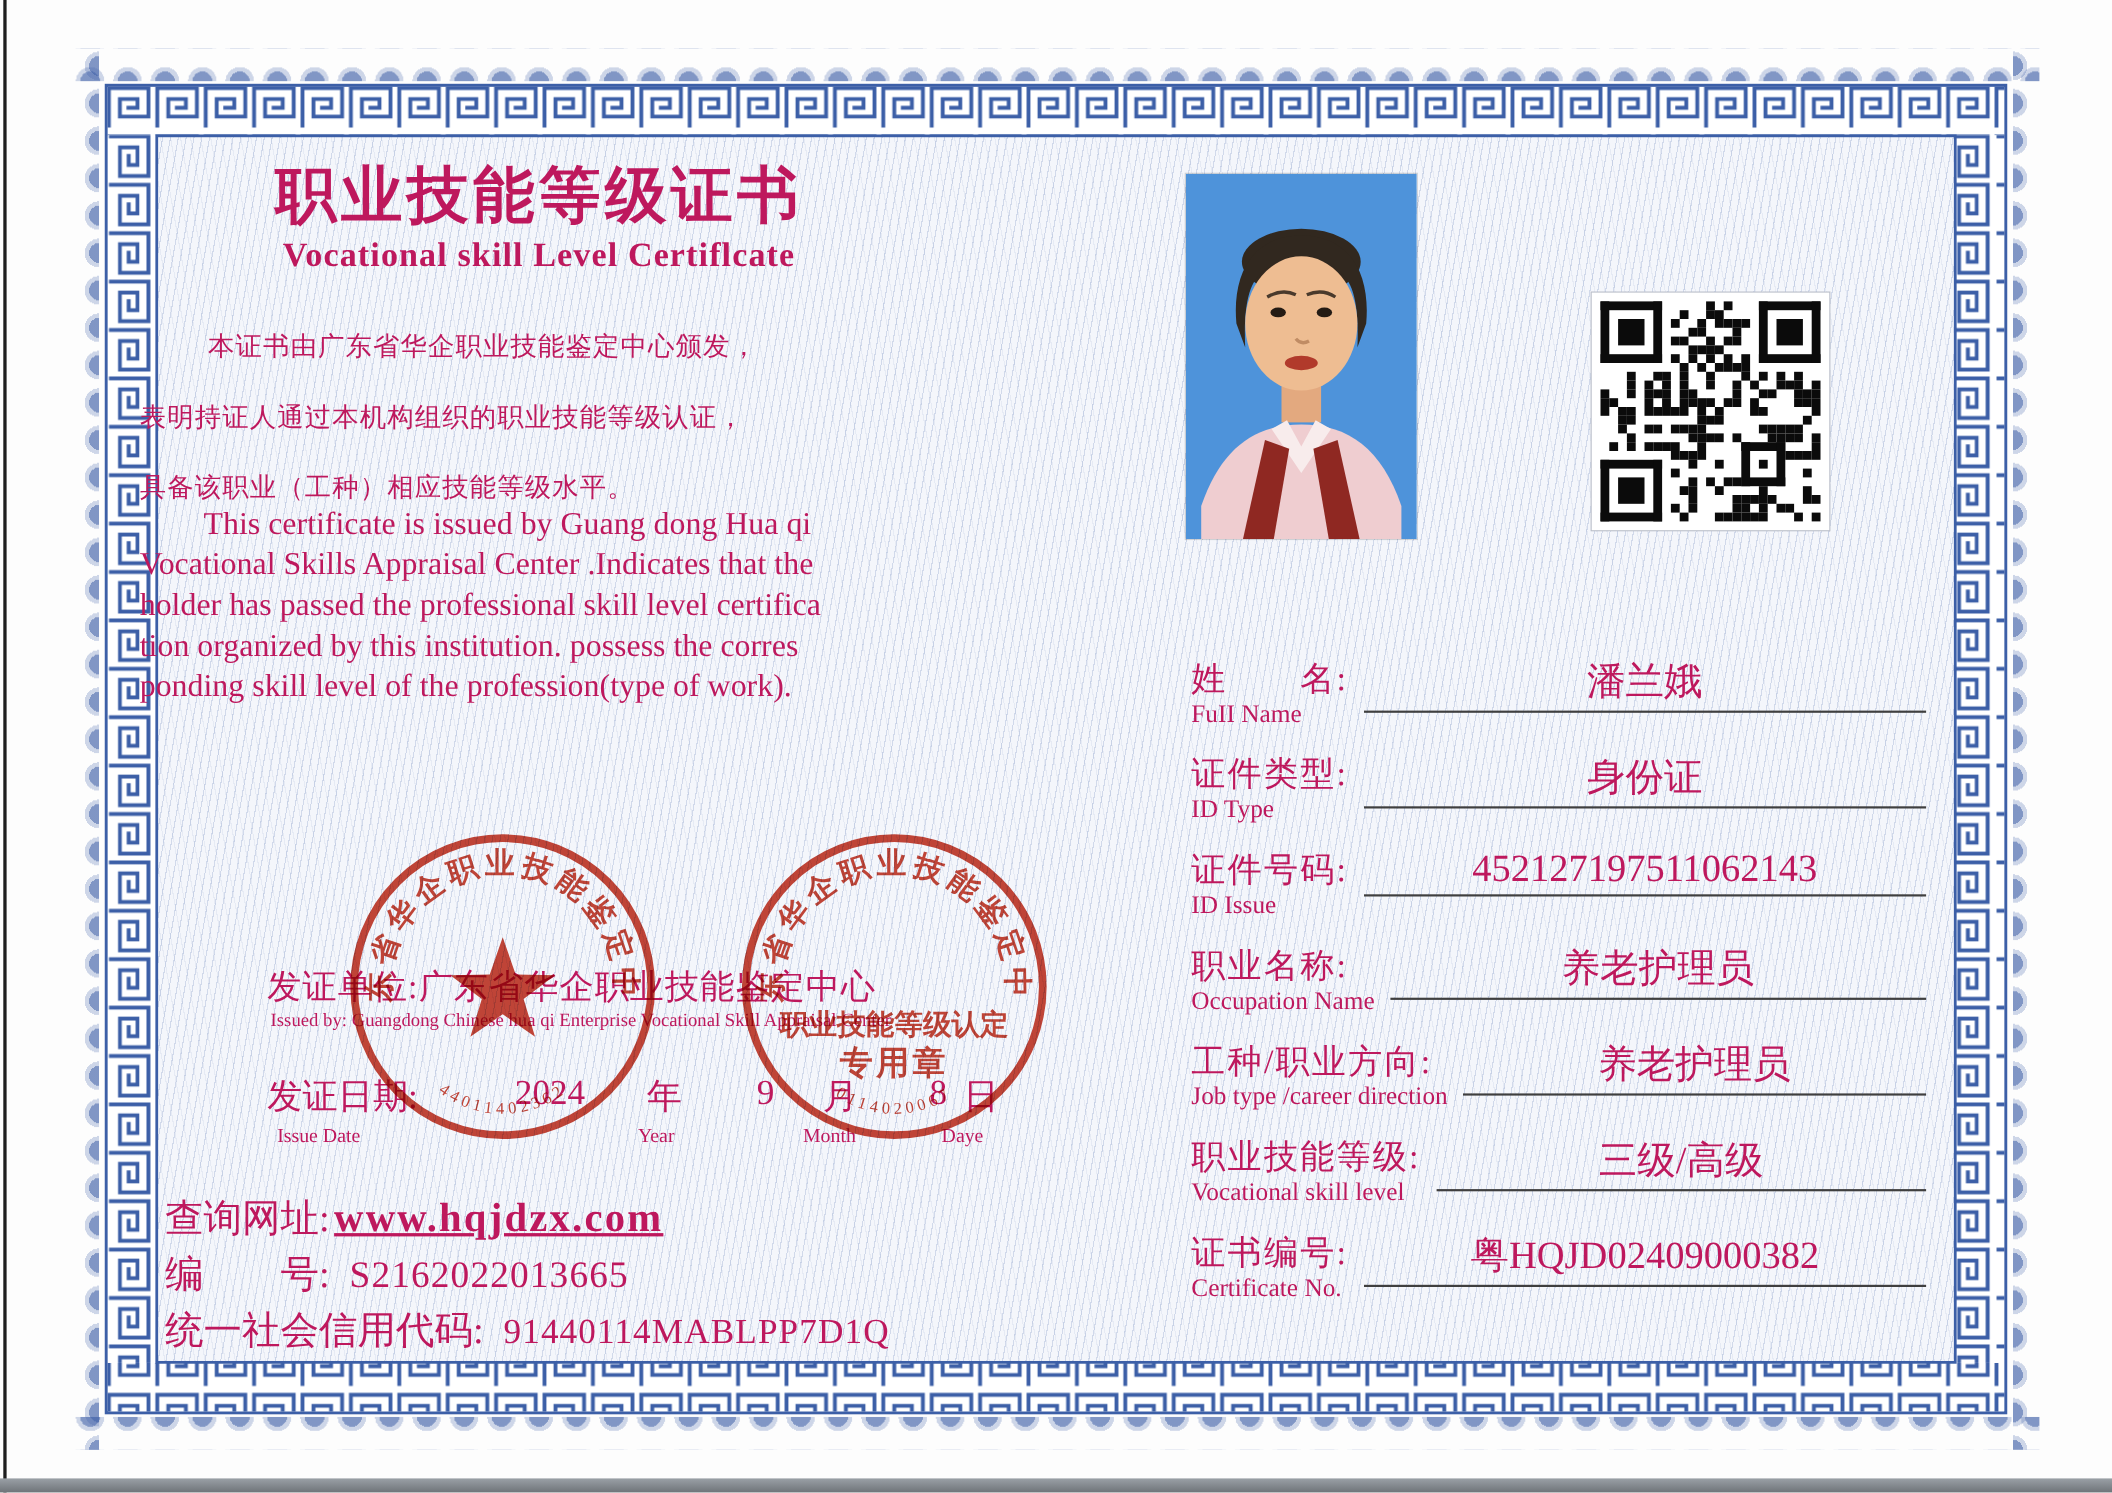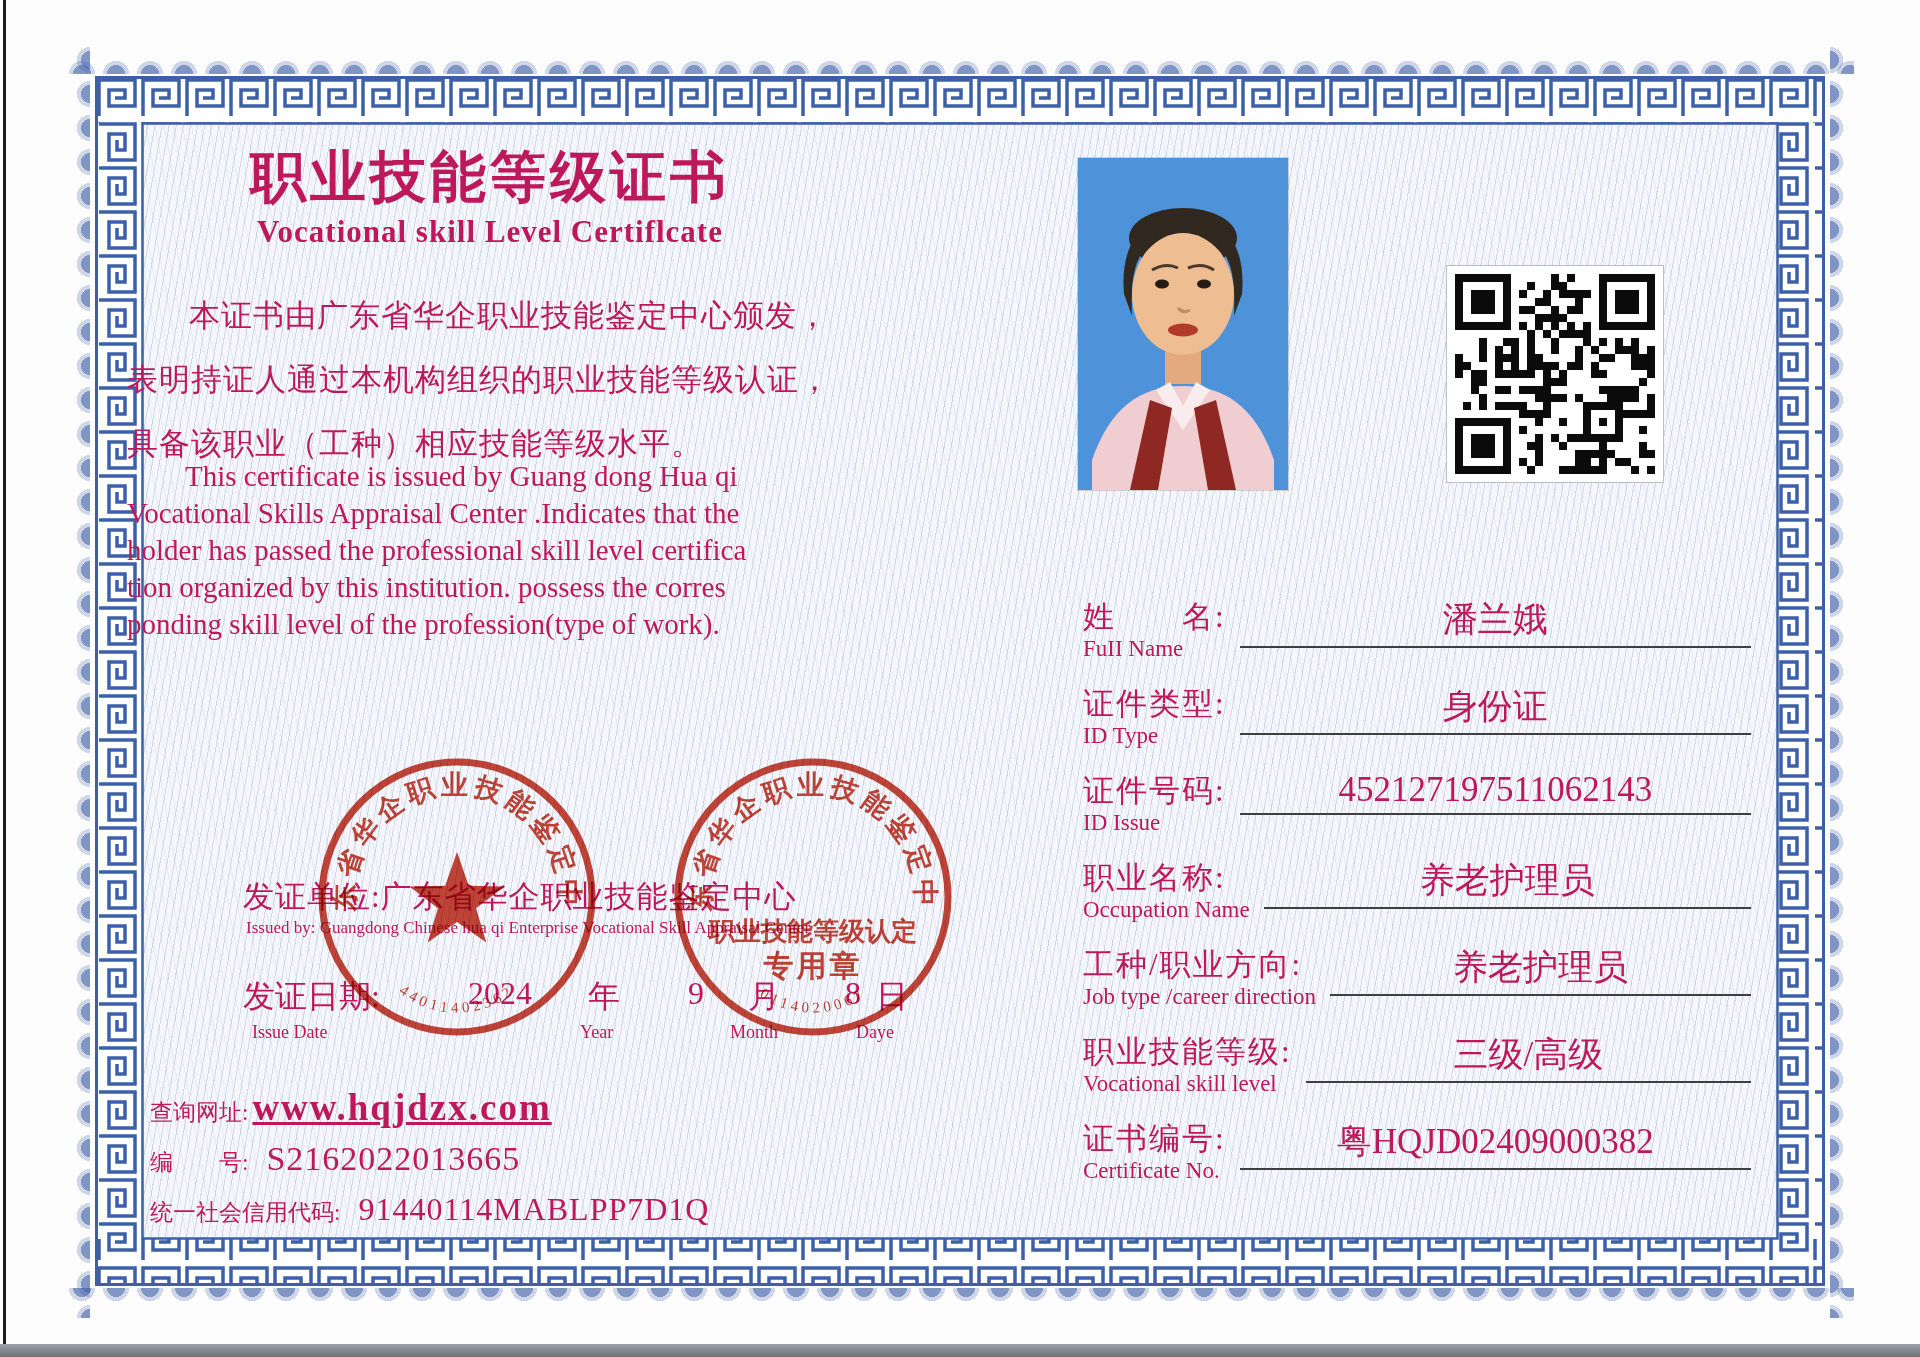--- a/index.html
+++ b/index.html
@@ -31,36 +31,36 @@
     repeating-linear-gradient(100deg, rgba(128,150,196,.30) 0 1px, transparent 1px 7px),
     repeating-linear-gradient(80deg, rgba(128,150,196,.12) 0 1px, transparent 1px 9px),
     #f4f6fb;}
 
   .meander{left:95px;top:76px;}
 
   
   .title-zh{left:150px;top:140px;width:680px;text-align:center;font-size:56px;font-weight:bold;
             letter-spacing:4px;}
   .title-en{left:150px;top:214px;width:680px;text-align:center;font-size:31px;font-weight:bold;letter-spacing:1px;}
-  .intro-zh{left:127px;top:284px;width:712px;font-size:31px;letter-spacing:1px;}
+  .intro-zh{left:127px;top:284px;width:712px;font-size:24px;letter-spacing:1px;}
   .intro-zh .ln{height:64px;line-height:64px;white-space:nowrap;}
   .intro-zh .ln.indent{padding-left:62px;}
   .intro-en{left:127px;top:458px;width:716px;font-size:29px;}
   .intro-en .ln{height:37px;line-height:37px;white-space:nowrap;}
   .intro-en .ln.indent{padding-left:58px;}
 
   .issuer-zh{left:243px;top:876px;font-size:31px;letter-spacing:1px;white-space:nowrap;}
   .issuer-en{left:246px;top:918px;font-size:17px;white-space:nowrap;}
 
   .dt{font-size:32px;white-space:nowrap;}
   .dt-sub{font-size:18px;white-space:nowrap;}
 
   .footer{left:150px;top:1082px;width:720px;}
   .footer .fl{height:51px;line-height:51px;white-space:nowrap;}
-  .footer .lab{font-size:23px;text-align:center;}
+  .footer .lab{font-size:35px;text-align:center;}
   .footer .v1{font-size:37px;font-weight:600;letter-spacing:2px;text-decoration:underline;}
   .footer .v2{font-size:34px;letter-spacing:1px;margin-left:14px;}
   .footer .v3{font-size:32px;letter-spacing:1px;margin-left:14px;}
 
   
   .photo{left:1078px;top:158px;width:210px;height:332px;box-shadow:0 0 0 1px rgba(0,0,0,.15);}
   .qr-panel{left:1447px;top:266px;width:216px;height:216px;background:#fff;box-shadow:0 0 0 1px #b9bec9;}
 
   
   .fields{left:1083px;top:596px;width:668px;display:flex;flex-direction:column;}

